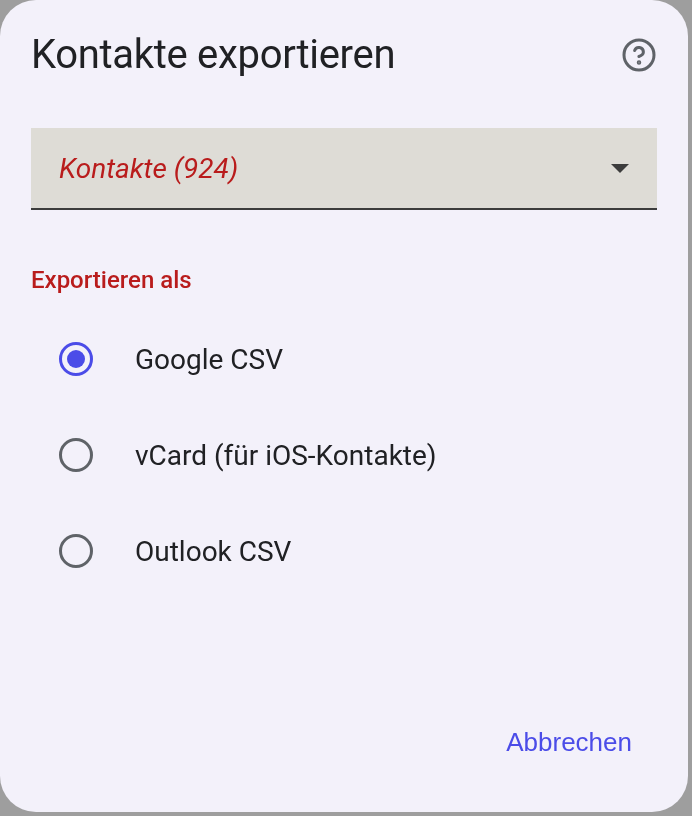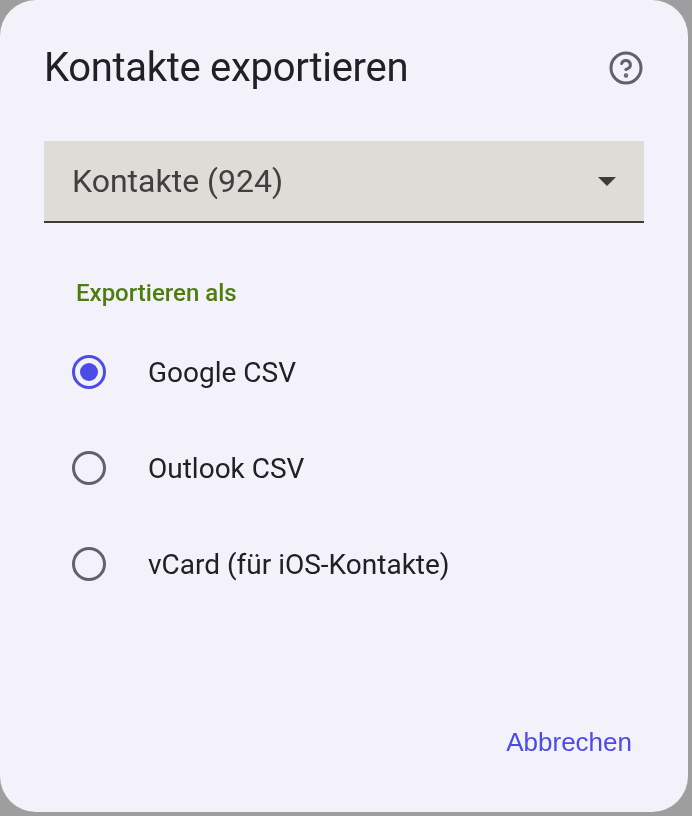--- a/index.html
+++ b/index.html
@@ -15,21 +15,21 @@
       overflow: hidden;
     }
     .dialog {
       position: absolute;
       top: 0;
       left: 0;
       width: 688px;
       height: 812px;
       background: #f3f1fa;
       border-radius: 36px;
-      padding: 44px;
+      padding: 31px;
     }
     .header {
       display: flex;
       align-items: center;
       justify-content: space-between;
       margin-bottom: 50px;
     }
     .title {
       font-size: 40px;
       font-weight: 400;
@@ -55,37 +55,37 @@
       border: none;
       border-bottom: 2px solid #3c3c3c;
       display: flex;
       align-items: center;
       justify-content: space-between;
       padding: 0 28px;
       cursor: pointer;
       margin-bottom: 56px;
     }
     .dropdown-label {
-      font-size: 32px;
-      color: #404040;
+      font-size: 28px;
+      color: #b91c1c;
       font-weight: 400;
+      font-style: italic;
     }
     .dropdown-arrow {
       width: 0;
       height: 0;
       border-left: 9px solid transparent;
       border-right: 9px solid transparent;
       border-top: 9px solid #3c3c3c;
     }
     .section-label {
       font-size: 24px;
-      color: #4d7c0f;
+      color: #b91c1c;
       font-weight: 500;
       margin-bottom: 48px;
-      margin-left: 32px;
     }
     .radio-group {
       display: flex;
       flex-direction: column;
       gap: 62px;
       padding-left: 28px;
     }
     .radio-option {
       display: flex;
       align-items: center;
@@ -164,26 +164,26 @@
     <div class="radio-option">
       <div class="radio-circle selected">
         <div class="radio-inner"></div>
       </div>
       <span class="radio-label">Google CSV</span>
     </div>
     <div class="radio-option">
       <div class="radio-circle">
         
       </div>
-      <span class="radio-label">Outlook CSV</span>
+      <span class="radio-label">vCard (für iOS-Kontakte)</span>
     </div>
     <div class="radio-option">
       <div class="radio-circle">
         
       </div>
-      <span class="radio-label">vCard (für iOS-Kontakte)</span>
+      <span class="radio-label">Outlook CSV</span>
     </div>
   </div>
 
   <div class="actions">
     <button class="action-button">Abbrechen</button>
   </div>
 </div>
 
 </body></html>

